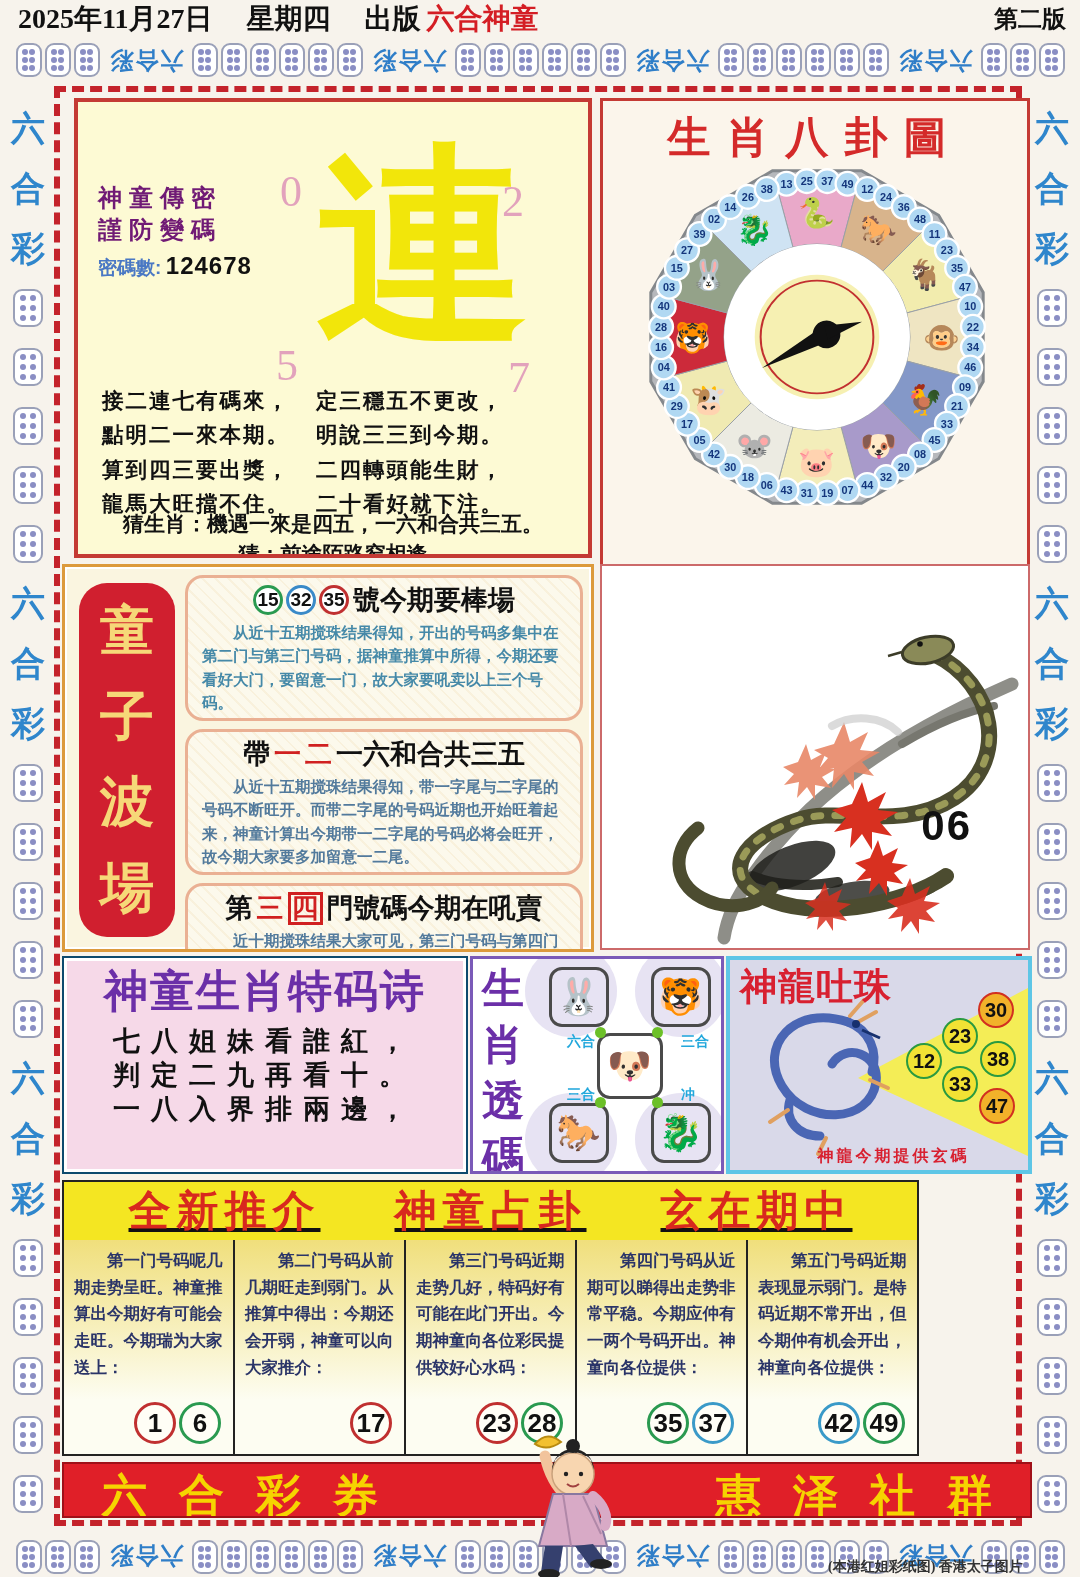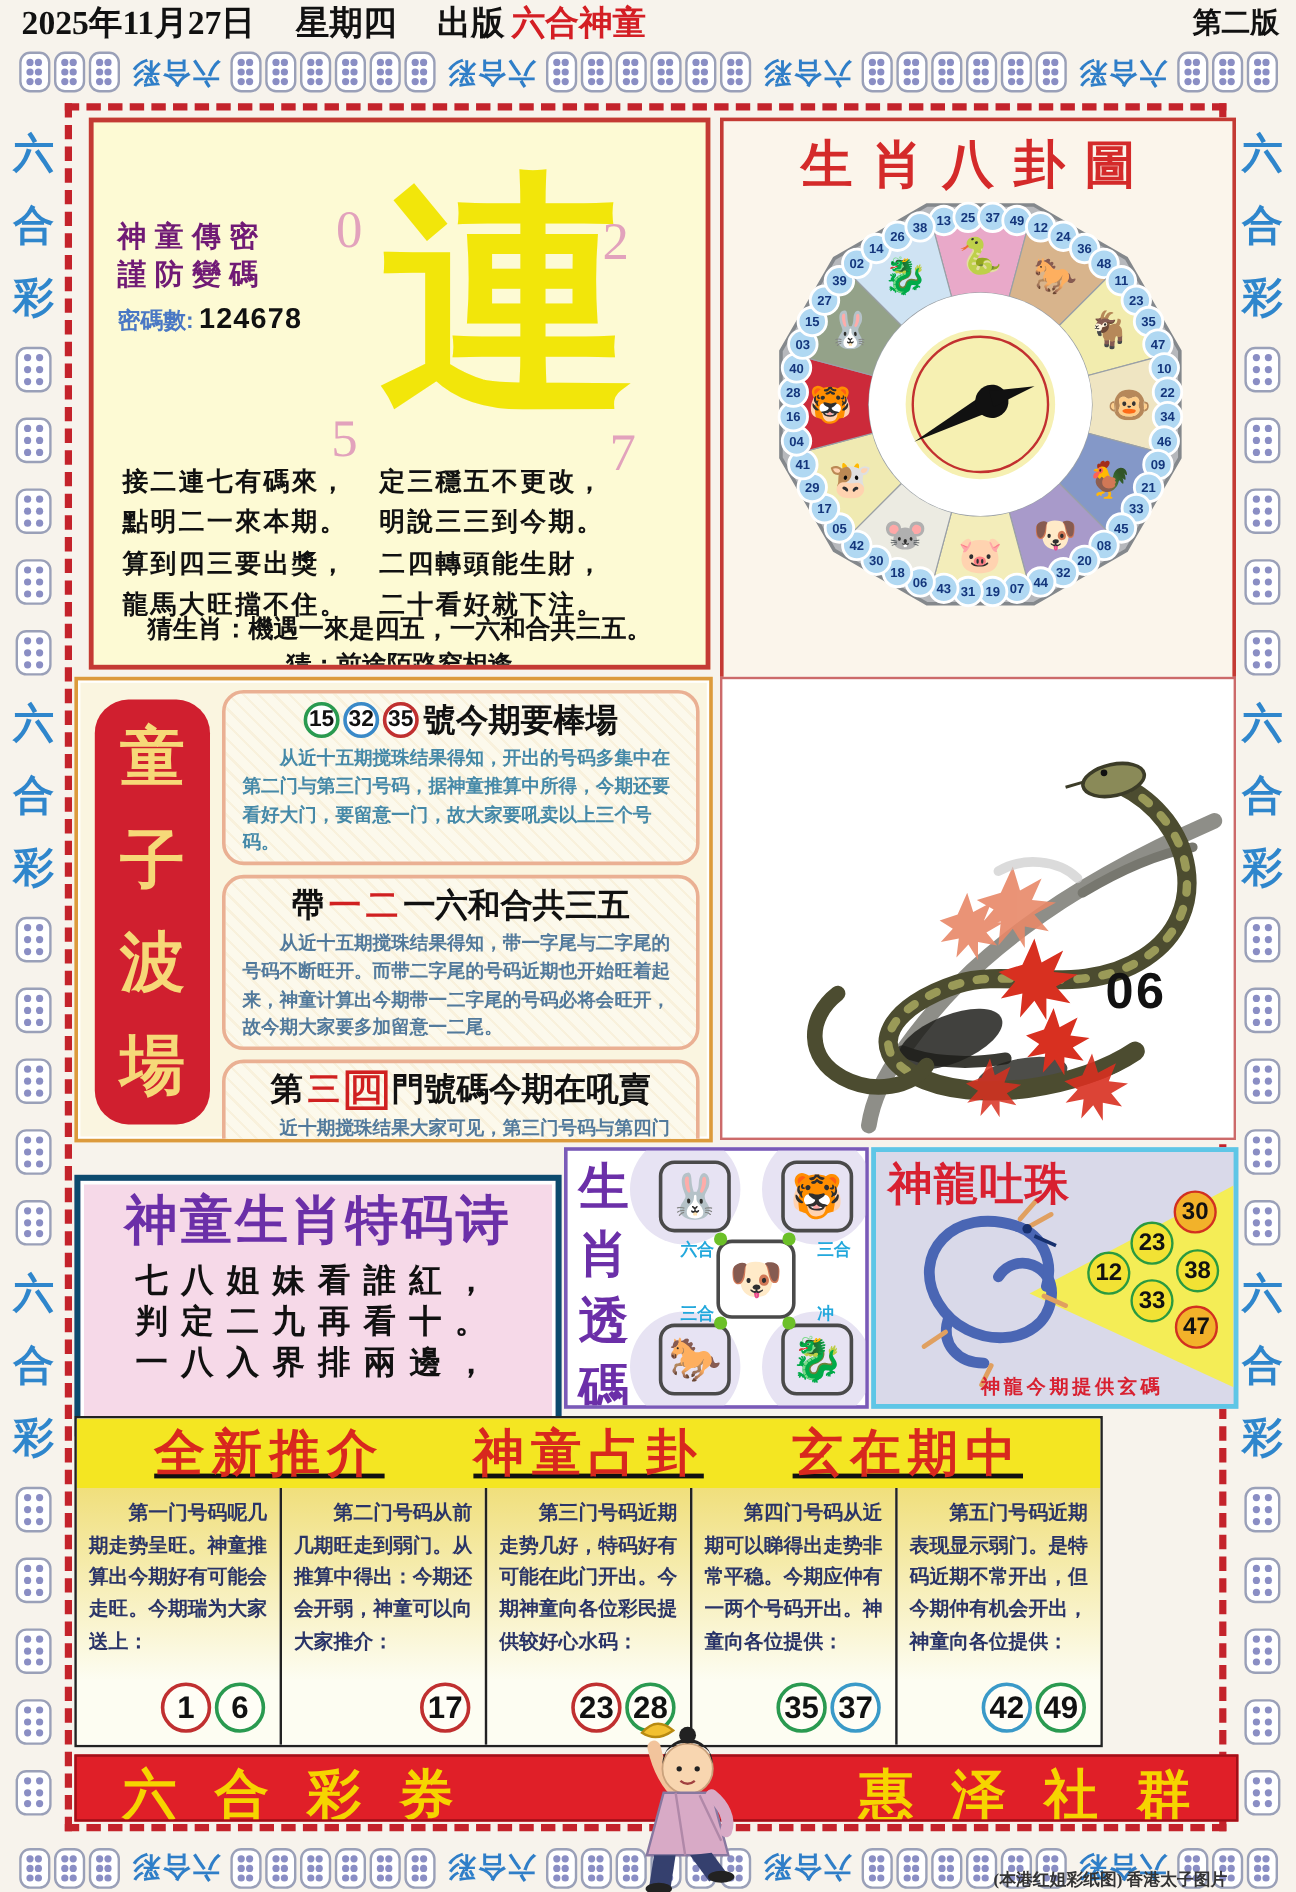--- a/index.html
+++ b/index.html
@@ -80,22 +80,22 @@
   .p3-bt .red{color:#d02020;}
   .p3-bt .boxed{border:3px solid #d02020;line-height:1;padding:0 1px;}
   .p3-body{margin-top:3px;font-size:15.5px;line-height:1.5;color:#4589a8;text-indent:2em;
            font-family:"Liberation Serif",serif;font-weight:bold;}
 
   
   .p4{left:600px;top:564px;width:430px;height:386px;background:#fff;border:2px solid #cc6a6a;}
   .p4-num{position:absolute;right:56px;top:236px;font-size:42px;font-weight:bold;letter-spacing:2px;}
 
   
-  .p5{left:62px;top:956px;width:406px;height:218px;background:#f6d9e8;border:5px solid #0c4a6e;
-      box-shadow:inset 0 0 0 3px #fff;margin-top:23px;}
+  .p5{left:62px;top:956px;width:406px;height:218px;background:#f6d9e8;border:2px solid #0c4a6e;
+      box-shadow:inset 0 0 0 3px #fff;}
   .p5-title{text-align:center;margin-top:4px;font-family:"Liberation Serif",serif;font-weight:bold;
             font-size:44px;color:#6b2fa8;letter-spacing:2px;}
   .p5-lines{margin-top:4px;text-align:center;font-family:"Liberation Serif",serif;font-weight:bold;
             font-size:27px;line-height:1.25;letter-spacing:11px;}
 
   
   .p6{left:470px;top:956px;width:254px;height:218px;background:#fff;border:3px solid #7a5ab8;}
   .p6-title{position:absolute;left:4px;top:2px;bottom:2px;width:52px;display:flex;flex-direction:column;
             justify-content:space-evenly;align-items:center;color:#6b2fa8;font-size:42px;font-weight:bold;}
   .p6-area{position:absolute;left:60px;top:0;right:0;bottom:0;}

